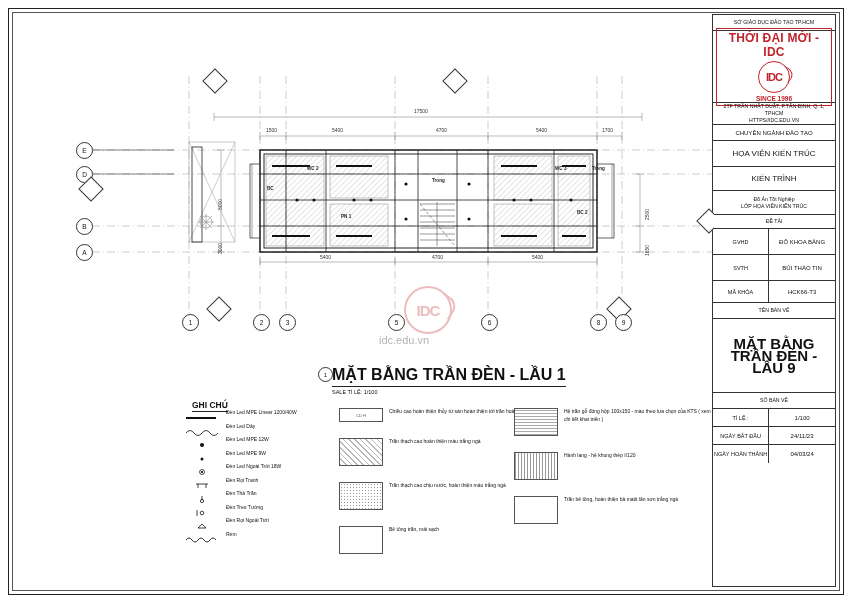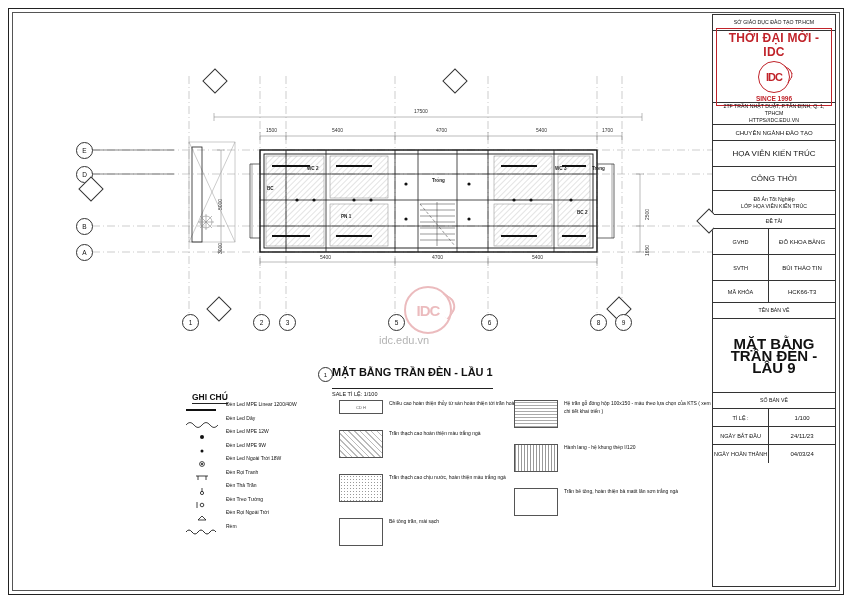--- a/index.html
+++ b/index.html
@@ -45,25 +45,25 @@
   .diamond{position:absolute;width:16px;height:16px;border:1px solid #333;background:#fff;transform:rotate(45deg);z-index:6;}
   .dimtxt{position:absolute;font-size:5px;color:#333;z-index:5;}
   .vtxt{position:absolute;font-size:5px;color:#333;transform:rotate(-90deg);transform-origin:left top;z-index:5;}
 
   .lbl{position:absolute;font-size:4.6px;color:#222;z-index:7;white-space:nowrap;}
   .lbl.b{font-weight:bold;}
 
   
   .cap{position:absolute;left:318px;top:352px;text-align:center;}
   .cap .mark{position:absolute;left:-14px;top:1px;width:13px;height:13px;border-radius:50%;border:1px solid #333;font-size:6px;display:flex;align-items:center;justify-content:center;}
-  .cap .title{font-size:11px;font-weight:bold;border-bottom:1.4px solid #222;padding-bottom:10px;}
+  .cap .title{font-size:16px;font-weight:bold;border-bottom:1.4px solid #222;padding-bottom:2px;}
   .cap .scale{font-size:5.5px;margin-top:2px;text-align:left;}
 
   
-  .legend{position:absolute;left:170px;top:372px;width:540px;}
+  .legend{position:absolute;left:170px;top:380px;width:540px;}
   .legend .hd{font-size:8.5px;font-weight:bold;border-bottom:1.2px solid #222;display:inline-block;padding-bottom:1px;margin-left:8px;}
   .leg-left{position:absolute;left:0;top:14px;width:150px;}
   .leg-left .li{display:flex;align-items:center;margin-bottom:5.5px;height:8px;}
   .leg-left .sym{width:42px;height:8px;position:relative;flex:0 0 42px;}
   .leg-left .tx{font-size:5px;}
   .sw-col{position:absolute;top:14px;}
   .sw-col .li{display:flex;align-items:flex-start;margin-bottom:16px;}
   .sw{width:42px;height:26px;border:1px solid #555;background:#fff;flex:0 0 42px;}
   .sw.hatch{background-image:repeating-linear-gradient(45deg,#bbb 0 1px,transparent 1px 4px);}
   .sw.dots{background-image:radial-gradient(#999 .6px,transparent .7px);background-size:3px 3px;}
@@ -435,21 +435,21 @@
 
     <div class="cell" style="height:16px">
       <div class="t7">CHUYÊN NGÀNH ĐÀO TẠO</div>
     </div>
 
     <div class="cell" style="height:26px">
       <div class="t9 bold">HỌA VIÊN KIẾN TRÚC</div>
     </div>
 
     <div class="cell" style="height:24px">
-      <div class="t9 bold">CÔNG THỜI</div>
+      <div class="t9 bold">KIẾN TRÌNH</div>
     </div>
 
     <div class="cell" style="height:24px">
       <div class="t6">Đồ Án Tốt Nghiệp</div>
       <div class="t6">LỚP HỌA VIÊN KIẾN TRÚC</div>
     </div>
 
     <div class="cell" style="height:14px">
       <div class="t6">ĐỀ TÀI</div>
     </div>

